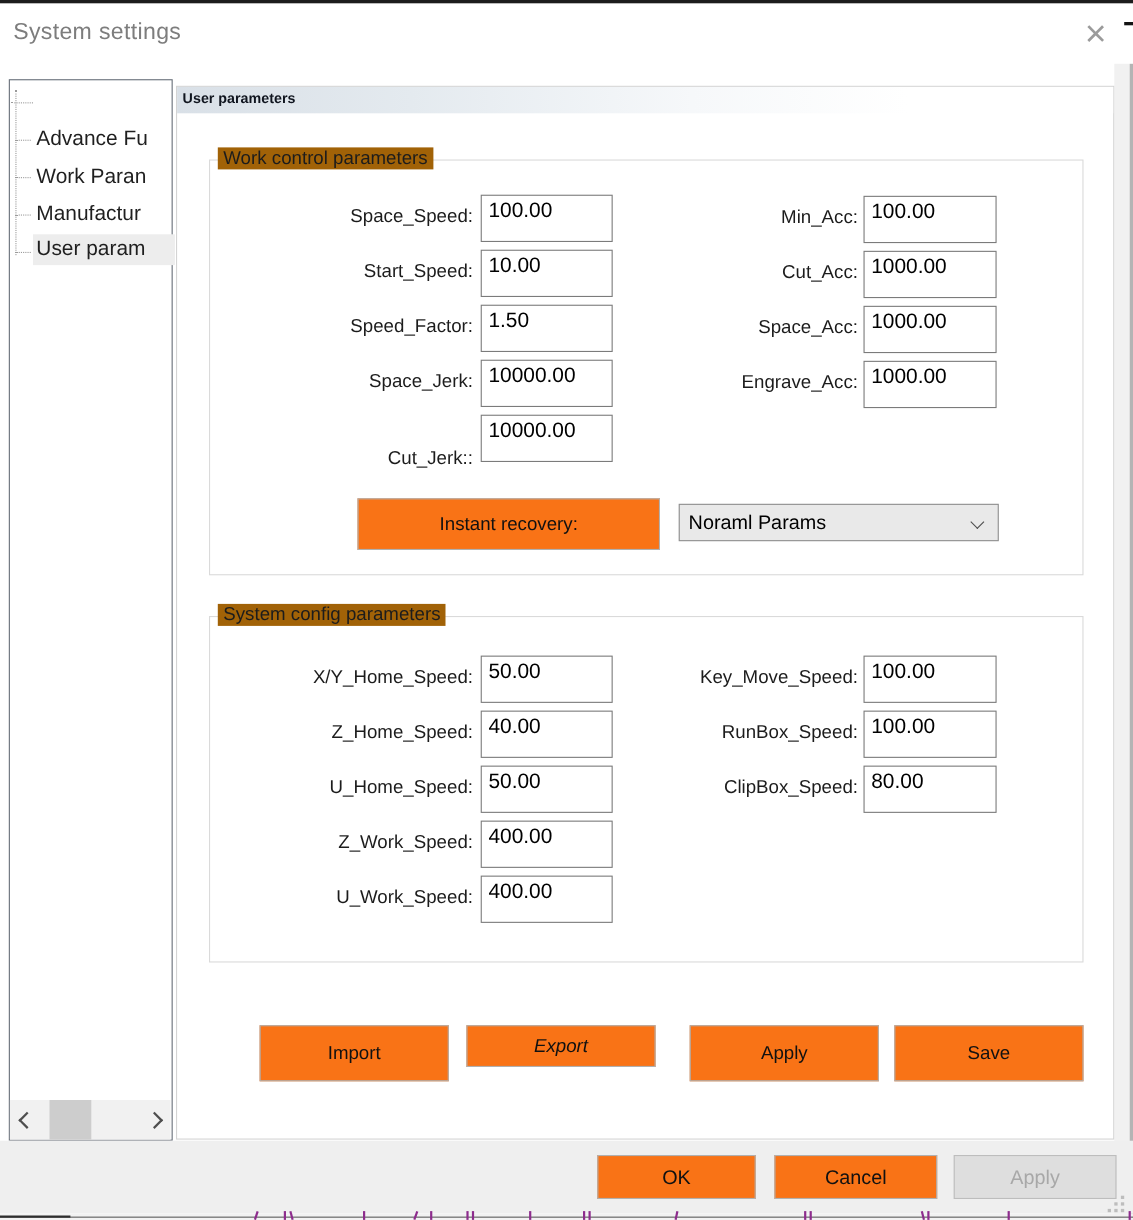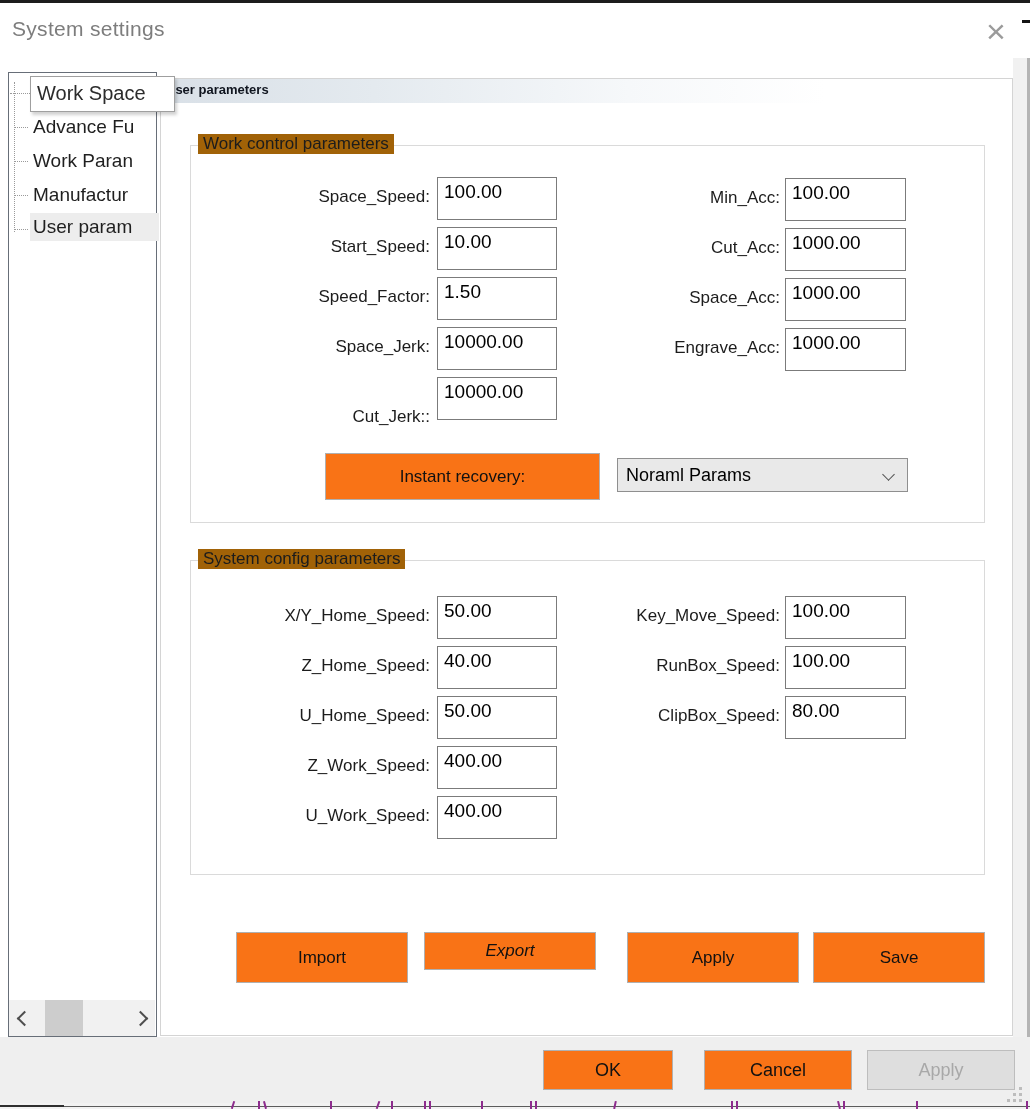--- a/index.html
+++ b/index.html
@@ -157,38 +157,37 @@
     </div>
 
   <div class="abs tree-panel"></div>
   <div class="abs tree-vline"></div>
   <div class="abs tree-hline" style="left:10px;top:93px;width:20px;"></div>
   <div class="abs tree-hline" style="left:14px;top:127px;width:14px;"></div>
   <div class="abs tree-hline" style="left:14px;top:161px;width:14px;"></div>
   <div class="abs tree-hline" style="left:14px;top:195px;width:14px;"></div>
   <div class="abs tree-hline" style="left:14px;top:229px;width:14px;"></div>
 
-  <div class="abs tooltip"><span>Work Space</span></div>
   <div class="abs tree-item" style="left:33px;top:113px;width:122px;">Advance Fu</div>
   <div class="abs tree-item" style="left:33px;top:147px;width:122px;">Work Paran</div>
   <div class="abs tree-item" style="left:33px;top:181px;width:122px;">Manufactur</div>
   <div class="abs tree-item tree-sel" style="left:30px;top:213px;width:126px;padding-left:3px;">User param</div>
 
   <div class="abs hscroll">
     <div class="scroll-btn" style="left:0;">
         <i class="chev left"></i>
       </div>
     <div class="thumb"></div>
     <div class="scroll-btn" style="right:0;">
         <i class="chev right"></i>
       </div>
   </div>
 
   <div class="abs footer-band"></div>
-  <div class="btn btn2" style="left:543px;top:1050px;width:130px;height:40px;">
+  <div class="btn btn2" style="left:543px;top:1050px;width:144px;height:40px;">
       <span>OK</span>
     </div>
   <div class="btn btn2" style="left:704px;top:1050px;width:148px;height:40px;">
       <span>Cancel</span>
     </div>
   <div class="btn btn2 btn-disabled" style="left:867px;top:1050px;width:148px;height:40px;">
       <span>Apply</span>
     </div>
 
   <div>

